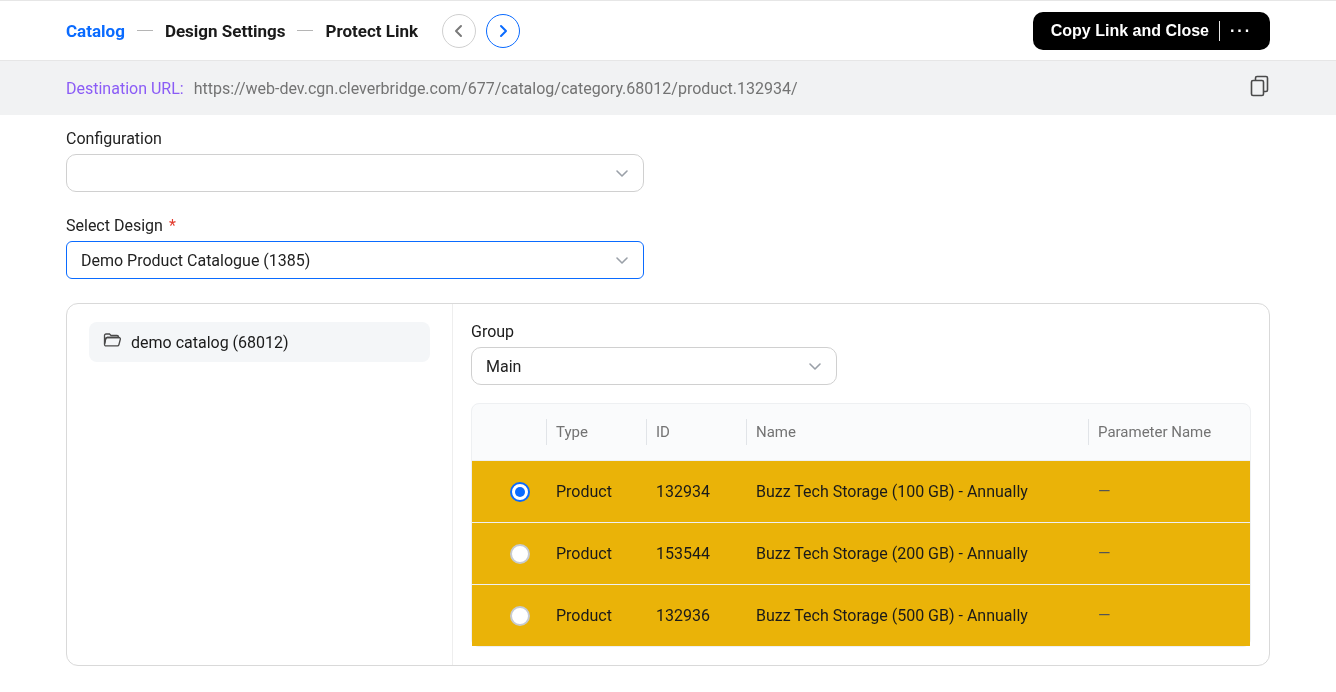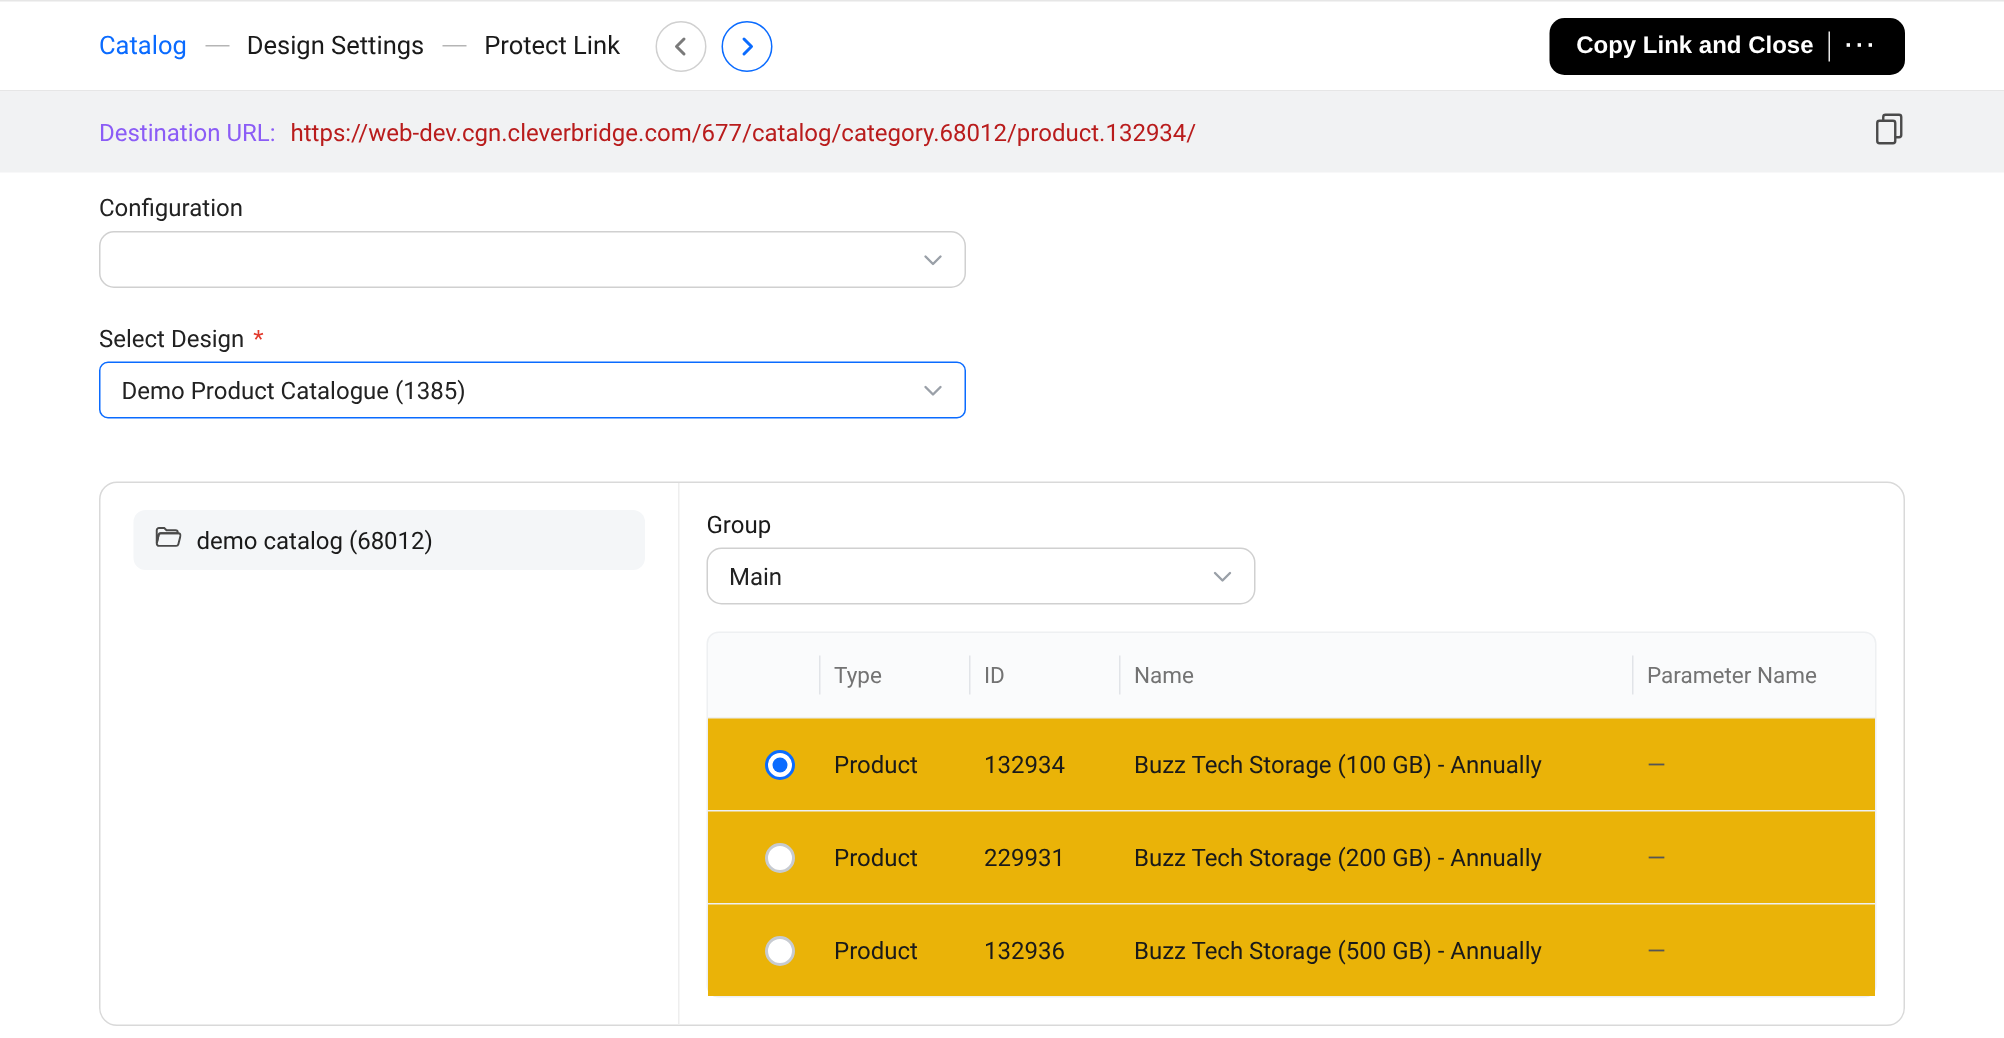--- a/index.html
+++ b/index.html
@@ -16,21 +16,21 @@
     justify-content: space-between;
     padding: 14px 66px 14px 66px;
     border-bottom: 1px solid #e6e6e6;
     height: 60px;
   }
   .breadcrumb {
     display: flex;
     align-items: center;
     gap: 12px;
   }
-  .crumb { font-size: 17px; font-weight: 400; color: #1a1a1a; }
+  .crumb { font-size: 17px; font-weight: 700; color: #1a1a1a; }
   .crumb.active { color: #0a6bff; }
   .crumb-sep { width: 16px; height: 1px; background: #b5b5b5; }
   .nav-arrows { display: flex; gap: 10px; margin-left: 12px; }
   .nav-arrow {
     width: 34px; height: 34px; border-radius: 50%;
     border: 1px solid #d0d0d0; background: #fff;
     display: flex; align-items: center; justify-content: center;
     cursor: pointer;
   }
   .nav-arrow.primary { border-color: #0a6bff; }
@@ -46,41 +46,40 @@
   }
   .btn-dark .vdiv { width: 1px; height: 20px; background: #ffffff; opacity: .9; }
   .btn-dark .dots { letter-spacing: 2px; font-weight: 700; }
   .url-bar {
     background: #f1f2f3;
     padding: 14px 66px;
     display: flex; align-items: center; justify-content: space-between;
     font-size: 16px;
   }
   .url-bar .label { color: #8b5cf6; margin-right: 6px; }
-  .url-bar a { color: #b91c1c; text-decoration: none; }
+  .url-bar a { color: #737373; text-decoration: none; }
   .copy-icon { cursor: pointer; }
   .content { padding: 14px 66px 24px 66px; }
   .field-label { font-size: 16px; color: #222; margin-bottom: 6px; display: flex; align-items: center; gap: 6px; }
   .required-star { color: #e23b2e; }
   .select {
     width: 578px; max-width: 100%;
     border: 1px solid #d0d0d0; border-radius: 10px;
     height: 38px; padding: 0 14px;
     display: flex; align-items: center; justify-content: space-between;
     background: #fff; cursor: pointer;
     font-size: 16px; color: #222;
   }
   .select.focused { border: 1.5px solid #0a6bff; border-radius: 6px; }
   .select .chev { color: #8a8f98; }
   .spacer-24 { height: 24px; }
   .panel {
     border: 1px solid #d9d9d9; border-radius: 12px;
     display: flex; width: 1221px; max-width: 100%;
     min-height: 360px;
-    margin-top: 18px;
   }
   .panel-left {
     width: 386px; border-right: 1px solid #eee; padding: 18px 22px;
   }
   .tree-item {
     background: #f4f6f8; border-radius: 8px; padding: 10px 14px;
     display: flex; align-items: center; gap: 10px; font-size: 16px;
   }
   .tree-item .folder-icon { color: #555; }
   .panel-right { flex: 1; padding: 18px 18px; }
@@ -230,21 +229,21 @@
               <div class="cell">Product</div>
               <div class="cell">132934</div>
               <div class="cell">Buzz Tech Storage (100 GB) - Annually</div>
               <div class="cell dash">—</div>
             </div>
             <div class="trow">
               <div class="cell radio">
                 <span class="radio-outer"></span>
               </div>
               <div class="cell">Product</div>
-              <div class="cell">229931</div>
+              <div class="cell">153544</div>
               <div class="cell">Buzz Tech Storage (200 GB) - Annually</div>
               <div class="cell dash">—</div>
             </div>
             <div class="trow">
               <div class="cell radio">
                 <span class="radio-outer"></span>
               </div>
               <div class="cell">Product</div>
               <div class="cell">132936</div>
               <div class="cell">Buzz Tech Storage (500 GB) - Annually</div>

